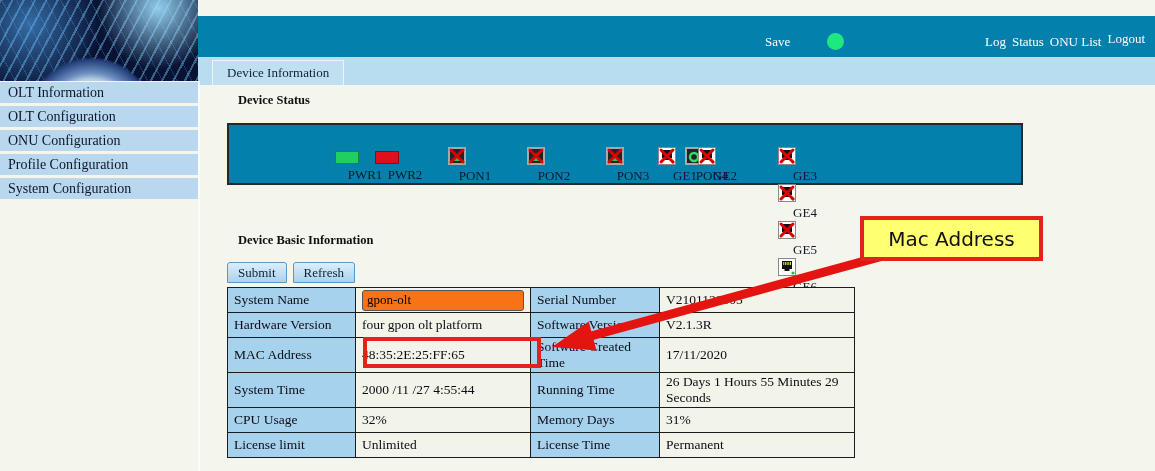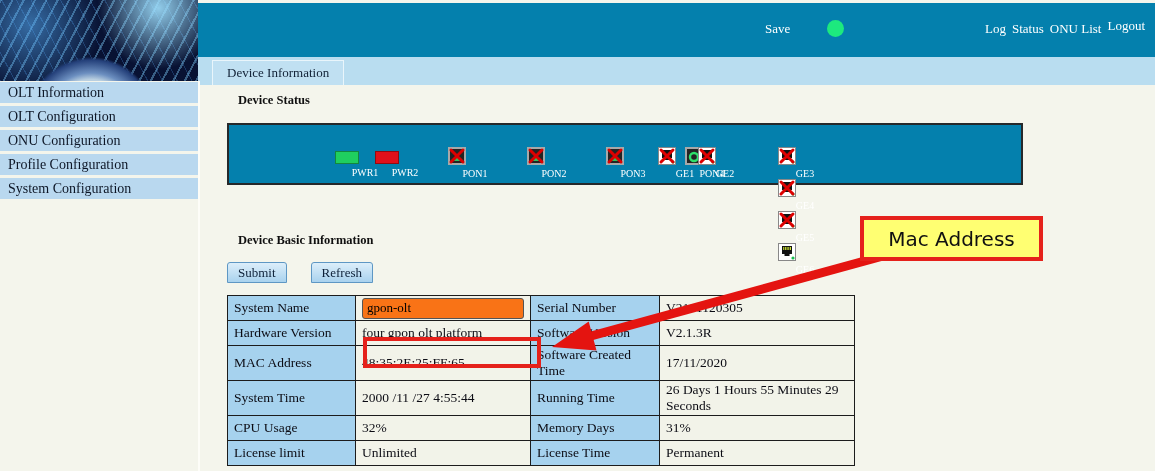--- a/index.html
+++ b/index.html
@@ -9,21 +9,21 @@
 
   
   .logo{position:absolute;left:0;top:0;width:198px;height:81px;
     background:
       radial-gradient(circle at 46% 150%, #b9cfe0 0 26%, #6c8fc0 30%, #24407a 38%, rgba(10,20,60,0) 40%),
       radial-gradient(circle at 80% 10%, rgba(160,225,255,.9), rgba(160,225,255,0) 35%),
       radial-gradient(circle at 15% 30%, rgba(90,180,255,.55), rgba(90,180,255,0) 40%),
       repeating-linear-gradient(118deg, rgba(130,210,255,.4) 0 2px, rgba(130,210,255,0) 2px 10px),
       repeating-linear-gradient(62deg, rgba(80,160,240,.25) 0 1px, rgba(80,160,240,0) 1px 13px),
       #081233;}
-  .topbar{position:absolute;left:198px;top:3px;right:0;height:57px;background:#0480ad;color:#fff;}
+  .topbar{position:absolute;left:198px;top:16px;right:0;height:57px;background:#0480ad;color:#fff;}
   .save-link{position:absolute;left:567px;top:18px;font-size:13px;color:#fff;cursor:pointer;}
   .status-dot{position:absolute;left:629px;top:17px;width:17px;height:17px;border-radius:50%;}
   .top-links{position:absolute;right:10px;top:18px;display:flex;gap:6px;font-size:13px;}
   .top-links span{cursor:pointer;}
   .top-links span:last-child{position:relative;top:-3px;}
 
   
   .tabstrip{position:absolute;left:198px;top:57px;right:0;height:28px;background:#b9ddf0;text-decoration:underline;}
   .tab{position:absolute;left:14px;top:3px;height:24px;line-height:24px;padding:0 14px;
        background:#c0e0f2;border:1px solid #e9f5fb;border-bottom:none;
@@ -38,32 +38,32 @@
   
   .h-devstatus{position:absolute;left:238px;top:93px;font-size:12.5px;font-weight:bold;color:#101010;}
   .h-devbasic{position:absolute;left:238px;top:233px;font-size:12.5px;font-weight:bold;color:#101010;}
 
   
   .panel{position:absolute;left:227px;top:123px;width:792px;height:58px;
          background:#0480ad;border:2px solid #25282a;}
   .pgroup{position:absolute;top:22px;display:flex;}
   .pgroup.pwr{left:98px;} .pgroup.pon{left:208px;gap:39px;} .pgroup.gea{left:418px;} .pgroup.geb{left:538px;flex-direction:column;}
   .port{width:40px;display:flex;flex-direction:column;align-items:center;}
-  .port .plabel{margin-top:3px;font-size:10px;color:#ffffff;white-space:nowrap;margin-left:36px;}
+  .port .plabel{margin-top:3px;font-size:13px;color:#0f172a;white-space:nowrap;margin-left:36px;}
   .pwr-led{width:22px;height:11px;margin-top:4px;border:1px solid rgba(0,0,0,.35);}
   .picon{width:18px;height:18px;display:block;}
 
   
-  .btnrow{position:absolute;left:227px;top:262px;display:flex;gap:24px;}
+  .btnrow{position:absolute;left:227px;top:262px;display:flex;gap:6px;}
   .btn{height:21px;line-height:19px;padding:0 10px;font-size:13px;color:#0d2038;
        background:linear-gradient(#dceefa,#a9d2ee);border:1px solid #5e97c4;
        border-radius:3px 3px 0 0;cursor:pointer;font-family:"Liberation Serif",serif;}
 
   
-  table.info{position:absolute;left:227px;top:295px;border-collapse:collapse;
+  table.info{position:absolute;left:227px;top:287px;border-collapse:collapse;
              font-size:13.5px;color:#0c0c14;}
   table.info td{border:1.6px solid #1c1c1c;height:22px;padding:1px 6px;}
   td.lbl{background:#a6d2ee;}
   td.val{background:#f2f3e9;}
   .c0{width:128px;} .c1{width:155px;} .c2{width:129px;} .c3{width:195px;}
   .sysname-input{width:152px;height:17px;border:1.4px solid #555;border-radius:3px;
                  background:#f97316;font-size:13px;font-family:"Liberation Serif",serif;padding:1px 4px;}
 
   
   .arrow-svg{position:absolute;inset:0;pointer-events:none;z-index:5;}

